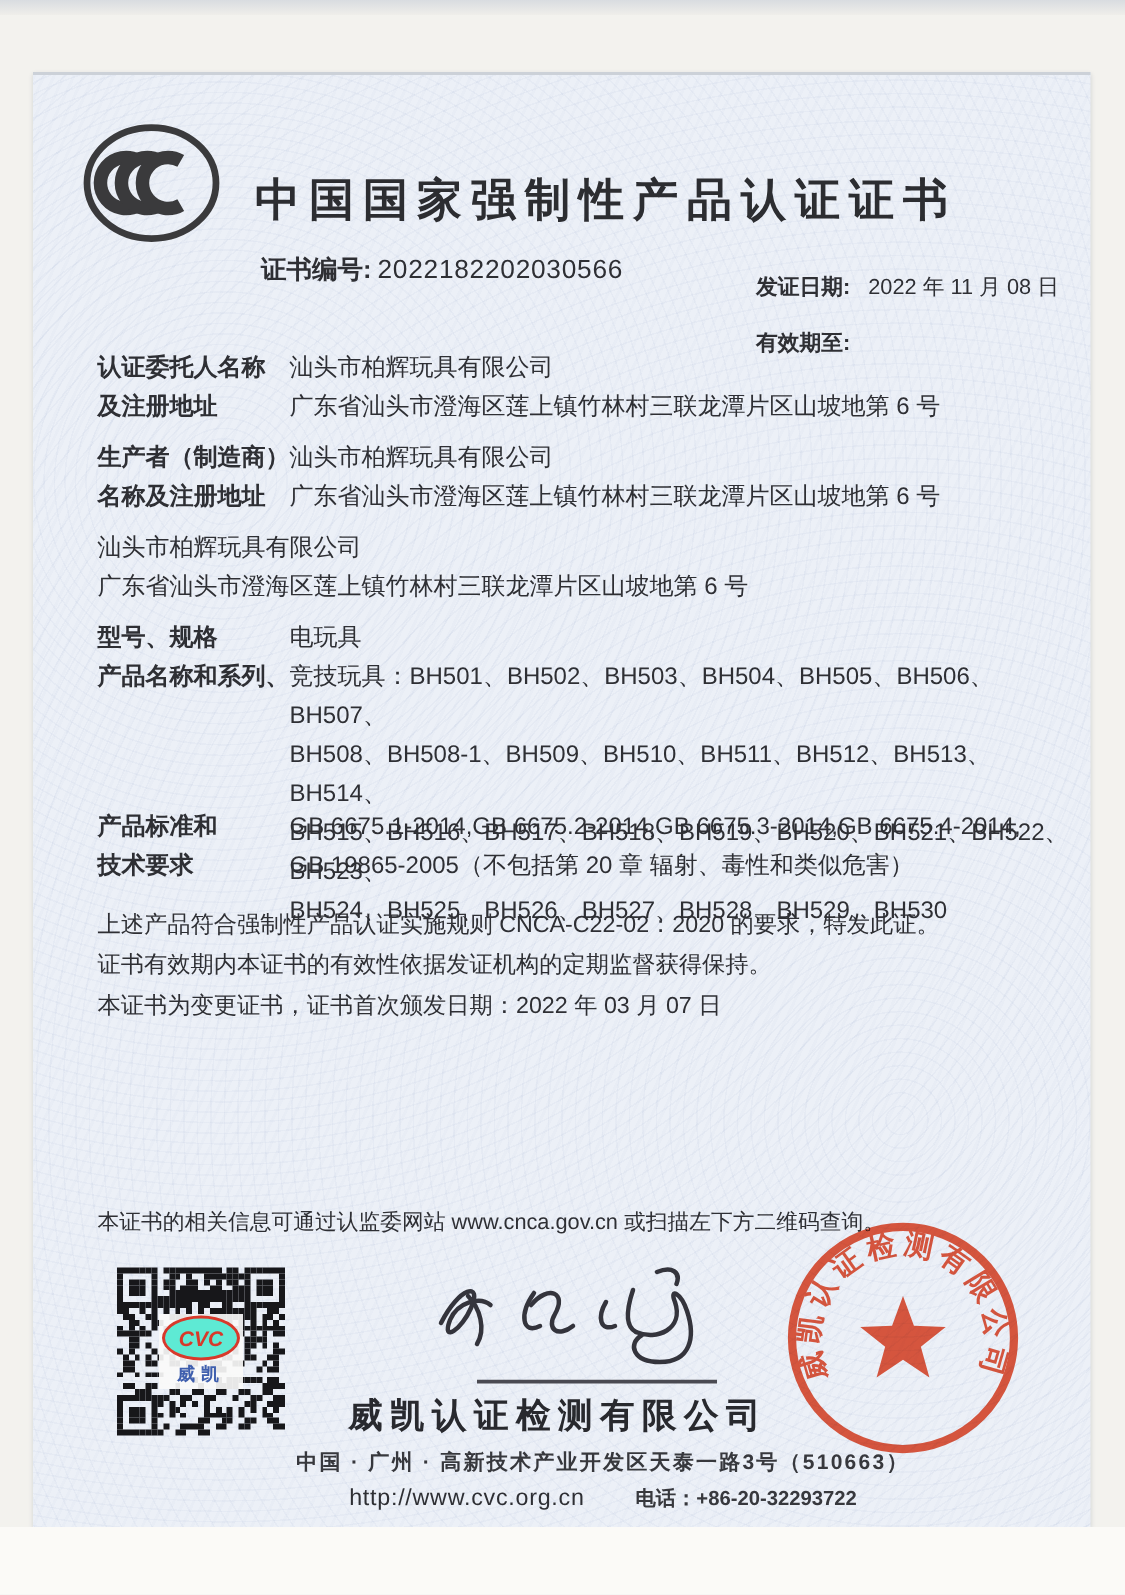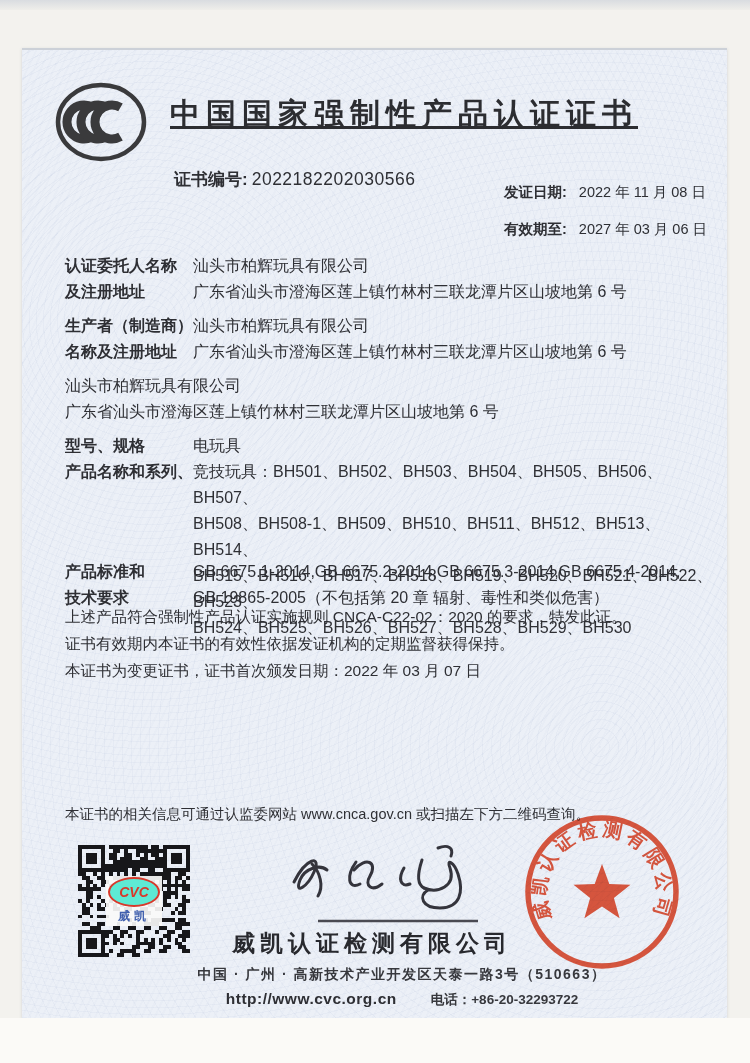--- a/index.html
+++ b/index.html
@@ -16,31 +16,31 @@
     background-image:
       repeating-radial-gradient(circle at 18% 28%, rgba(125,145,190,.06) 0 1px, transparent 1px 7px),
       repeating-radial-gradient(circle at 82% 72%, rgba(125,145,190,.06) 0 1px, transparent 1px 9px),
       repeating-linear-gradient(115deg, rgba(140,160,200,.04) 0 2px, transparent 2px 6px);
     border-top:2px solid #ccd1d8; box-shadow:0 1px 3px rgba(60,70,90,.18); color:#2e2f34; }
 
   .abs { position:absolute; }
 
   
   .ccc-logo { left:30px; top:30px; }
-  .doc-title { left:148px; top:44px; width:500px; font-size:30px; font-weight:bold; letter-spacing:6px;
-    color:#2c2d31; white-space:nowrap;text-decoration:underline; }
+  .doc-title { left:148px; top:63px; width:500px; font-size:30px; font-weight:bold; letter-spacing:6px;
+    color:#2c2d31; white-space:nowrap; }
   .certno-row { left:152px; top:118px; display:flex; gap:4px; align-items:baseline; }
   .certno-label { font-size:17px; font-weight:bold; }
   .certno-value { font-size:17.5px; letter-spacing:.5px; }
   .dates { left:482px; top:118px; font-size:14.5px; line-height:25px; }
   .dates .drow { display:flex; gap:12px;margin-top:12px; }
   .dates .dlabel { font-weight:bold; }
 
   
-  .section { left:43px; display:flex; font-size:16px; line-height:26px;margin-top:20px; }
+  .section { left:43px; display:flex; font-size:16px; line-height:26px; }
   .sec-labels { width:128px; font-weight:bold; flex:none; }
   .sec-values { width:520px; }
   .s0 { top:183px; } .s1 { top:243px;justify-content:flex-end; } .s2 { top:303px; } .s3 { top:363px; } .s4 { top:489px; }
 
   .statements { left:43px; top:553px; font-size:15.5px; line-height:27px; width:620px; }
 
   .info-note { left:43px; top:755px; font-size:14.5px; }
 
   
   .qr-wrap { left:56px; top:795px; width:112px; height:112px; }
@@ -56,21 +56,21 @@
   .cvc-cn { font-size:12px; font-weight:bold; color:#3f5fae; letter-spacing:4px; margin-top:1px; }
 
   
   .signature { left:250px; top:788px; }
   .company-name { left:160px; top:878px; width:380px; text-align:center;
     font-size:23px; font-weight:bold; letter-spacing:5px; color:#28292e; white-space:nowrap; }
   .addr-line { left:90px; top:916px; width:580px; text-align:center; font-size:14px;
     font-weight:bold; letter-spacing:1.5px; color:#37383d; }
   .web-row { left:90px; top:940px; width:580px; display:flex; justify-content:center;
     gap:34px; align-items:baseline; }
-  .website { font-size:15.5px; font-weight:bold; letter-spacing:.5px; color:#2e2f34; }
+  .website { font-size:15.5px; font-weight:normal; letter-spacing:.5px; color:#2e2f34; }
   .phone { font-size:13.5px; font-weight:bold; color:#37383d; }
 
   
   .seal { left:490px; top:752px; mix-blend-mode:multiply; }
 
   
   .bottom-strip { position:absolute; left:0; top:1018px; width:750px; height:45px; background:#fbfaf7; }
 </style>
 </head>
 <body>
@@ -95,21 +95,20 @@
       <span class="certno-value">2022182202030566</span>
     </div>
 
     <div class="abs dates">
       <div class="drow">
         <span class="dlabel">发证日期:</span>
         <span>2022 年 11 月 08 日</span>
       </div>
       <div class="drow">
         <span class="dlabel">有效期至:</span>
-        <span>2027 年 03 月 06 日</span>
       </div>
     </div>
 
     <div class="abs section s0">
       <div class="sec-labels">
         <div>认证委托人名称</div>
         <div>及注册地址</div>
       </div>
       <div class="sec-values">
         <div>汕头市柏辉玩具有限公司</div>

